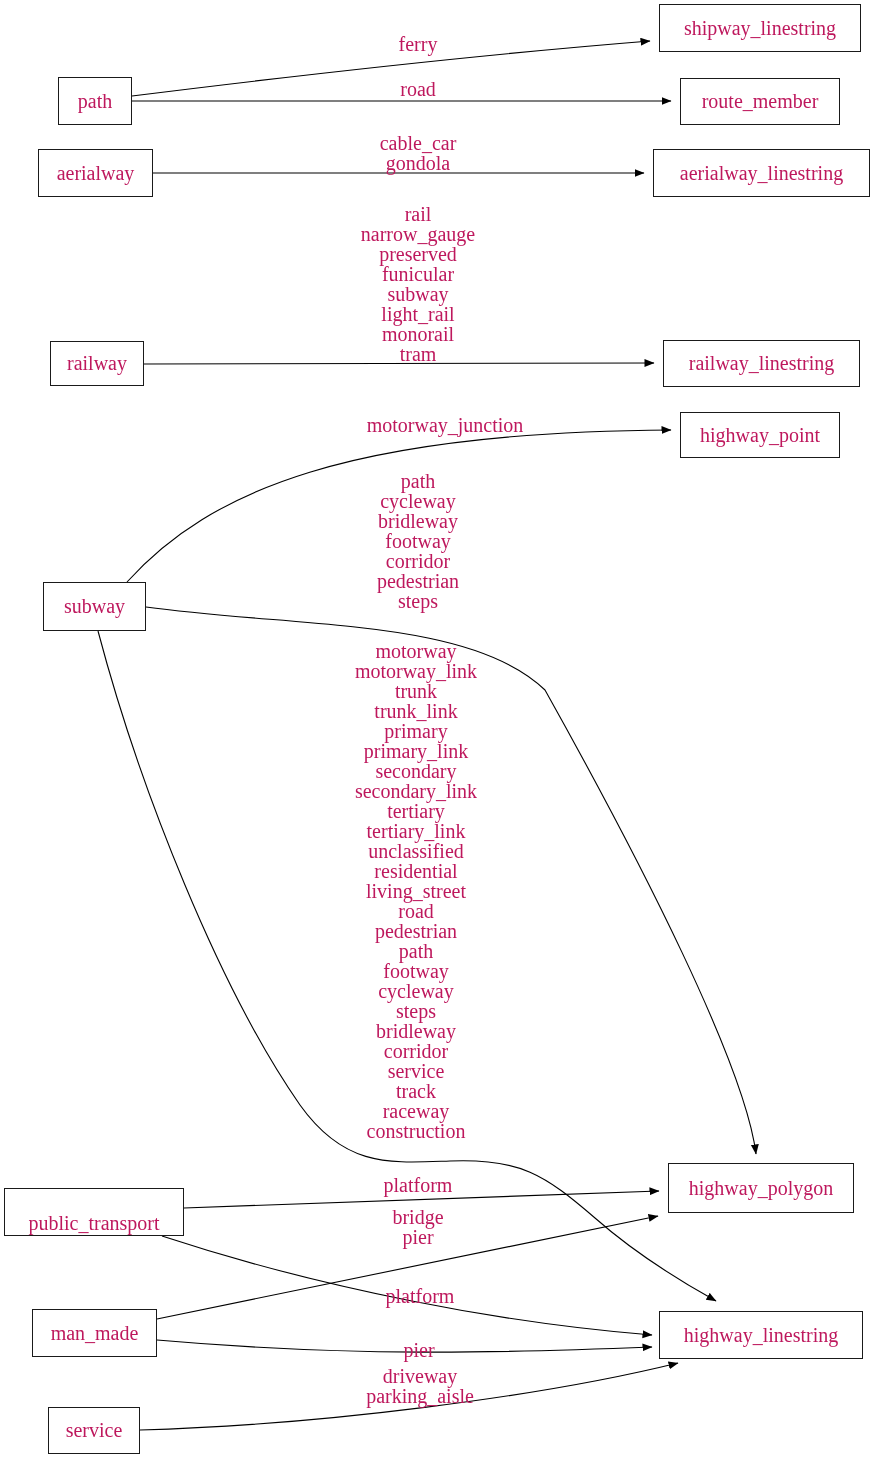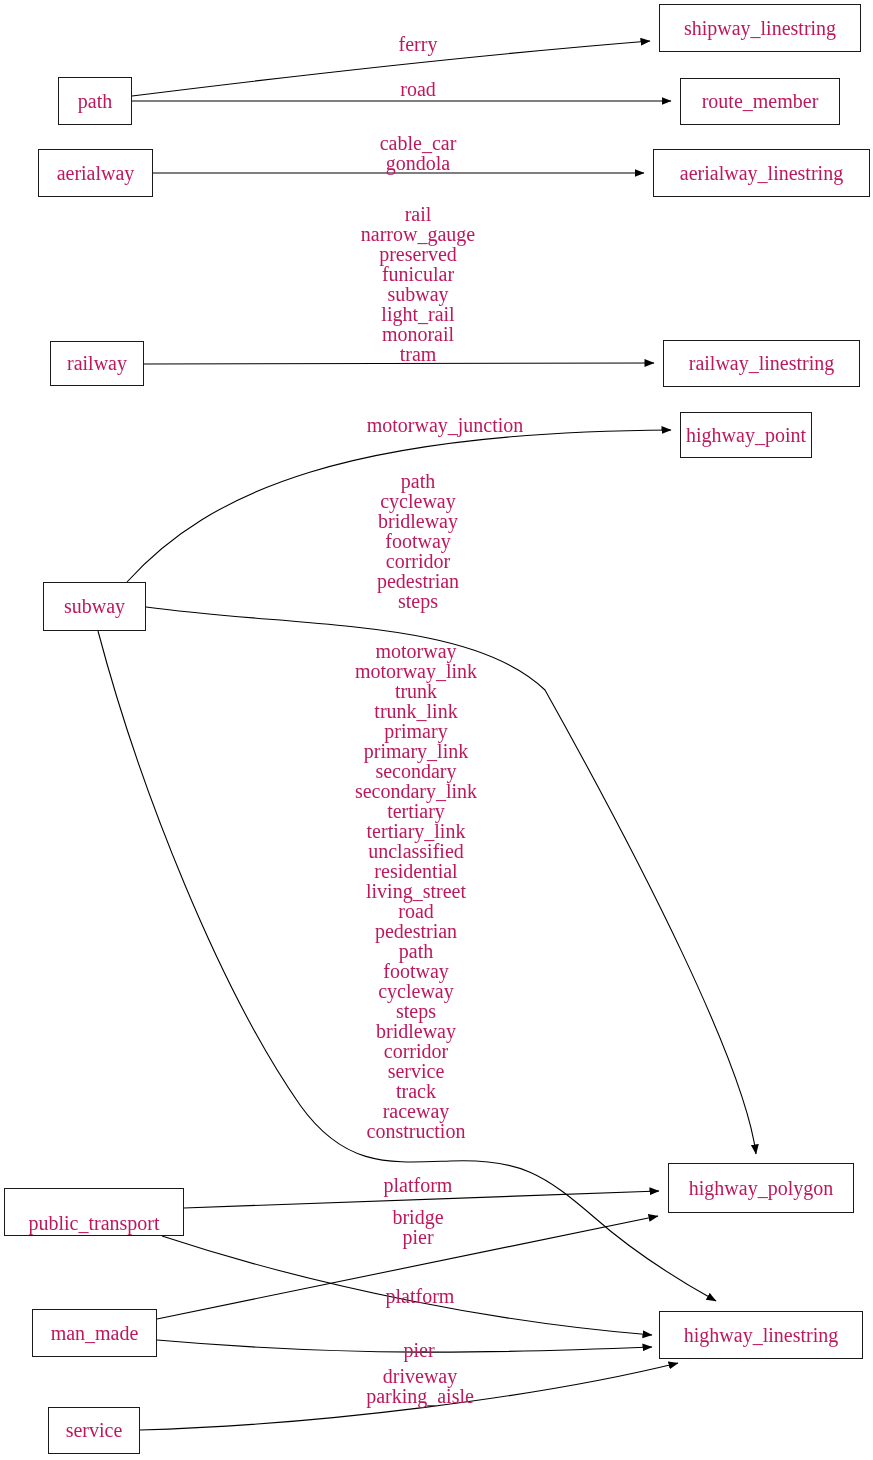--- a/index.html
+++ b/index.html
@@ -120,21 +120,21 @@
     </div>
     <div class="node" style="left: 653px; top: 149px; width: 217px; height: 48px;">
       <span>aerialway_linestring</span>
     </div>
     <div class="node" style="left: 50px; top: 341px; width: 94px; height: 45px;">
       <span>railway</span>
     </div>
     <div class="node" style="left: 663px; top: 340px; width: 197px; height: 47px;">
       <span>railway_linestring</span>
     </div>
-    <div class="node" style="left: 680px; top: 412px; width: 132px; height: 46px;">
+    <div class="node" style="left: 680px; top: 412px; width: 160px; height: 46px;">
       <span>highway_point</span>
     </div>
     <div class="node" style="left: 43px; top: 582px; width: 103px; height: 49px;">
       <span>subway</span>
     </div>
     <div class="node" style="left: 668px; top: 1163px; width: 186px; height: 50px;">
       <span>highway_polygon</span>
     </div>
     <div class="node" style="left: 4px; top: 1188px; width: 180px; height: 48px; align-items: flex-end;">
       <span>public_transport</span>

